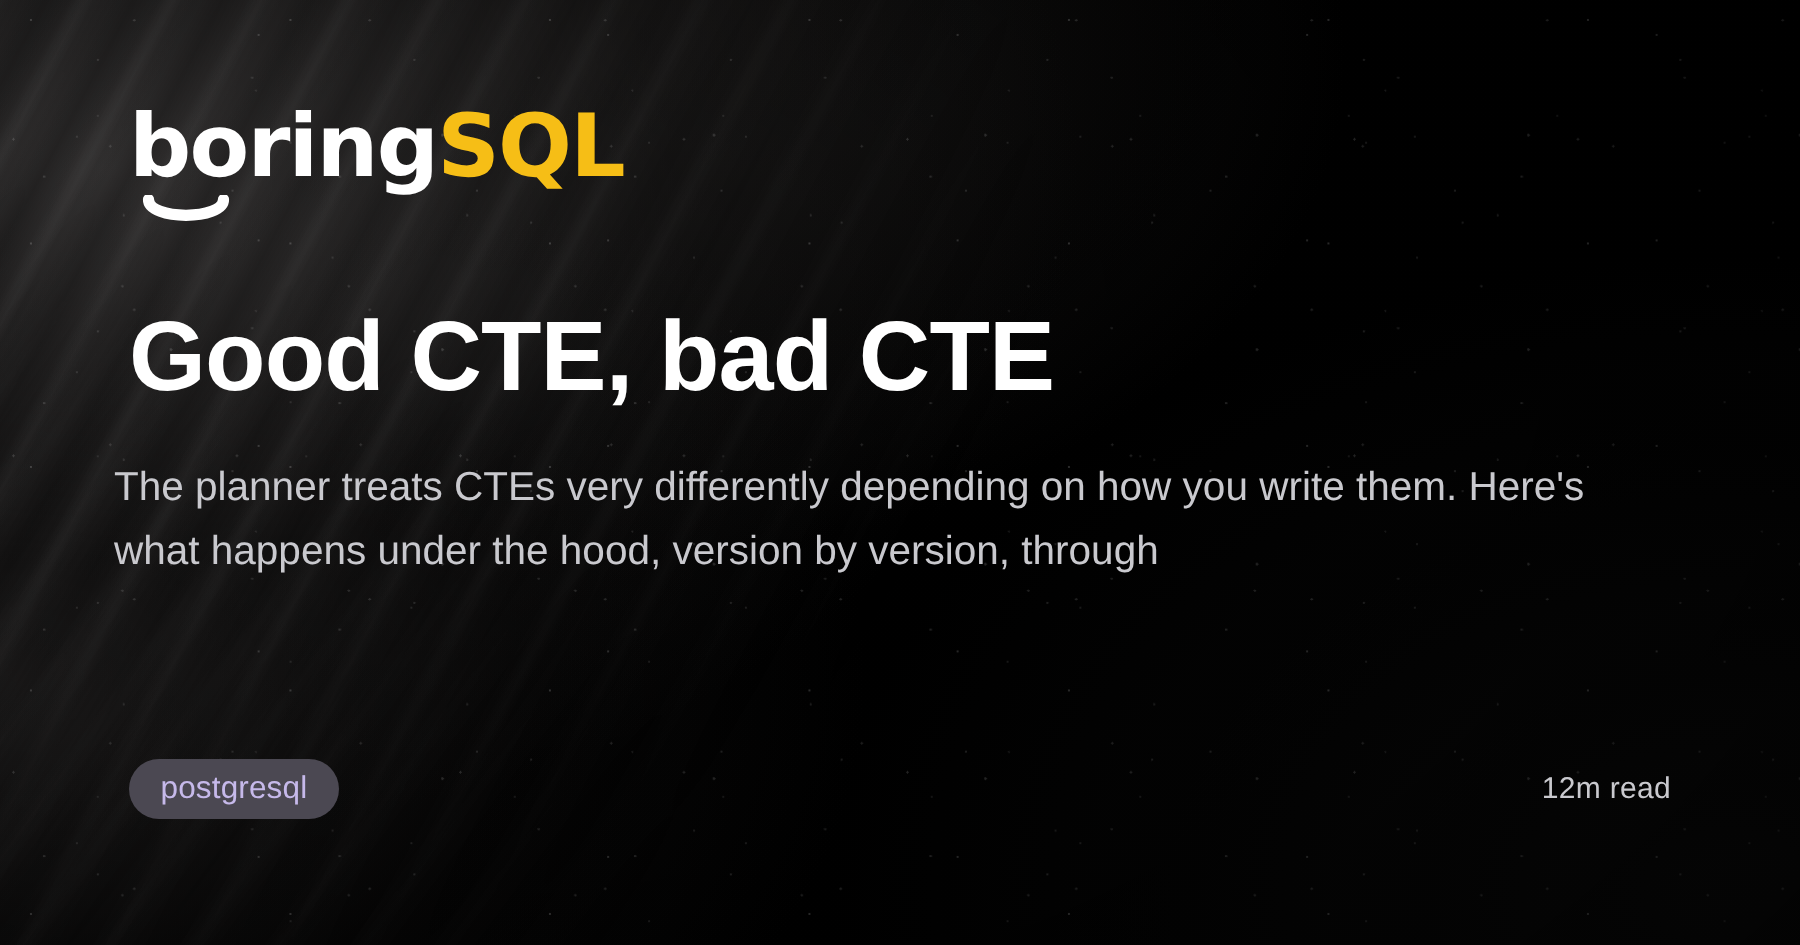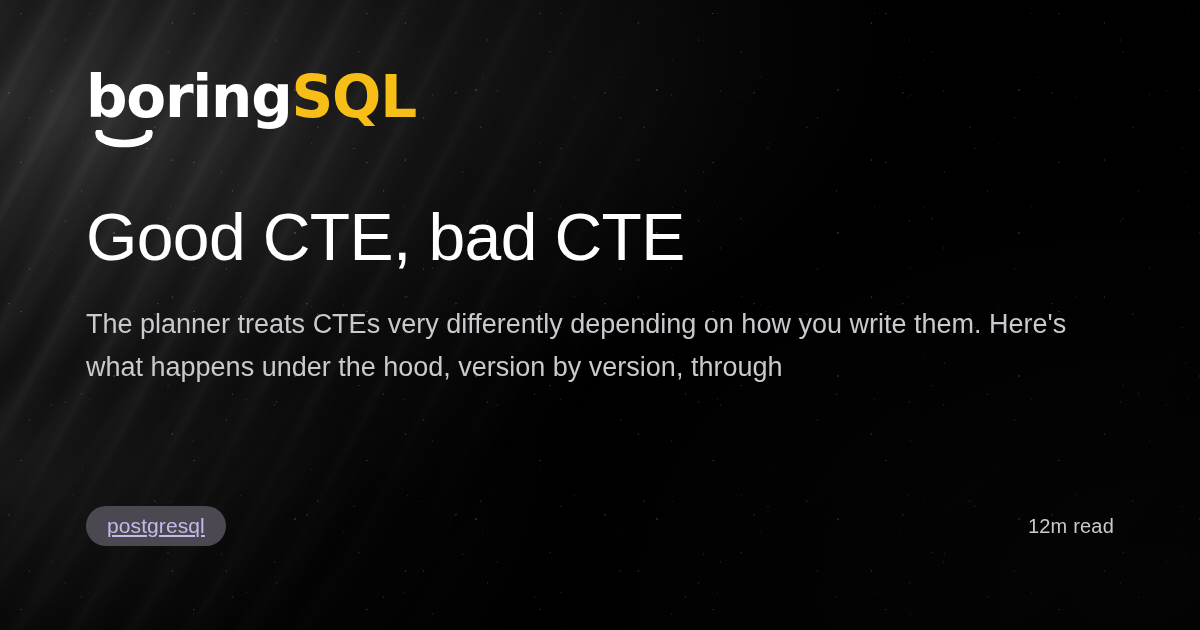--- a/index.html
+++ b/index.html
@@ -118,30 +118,30 @@
     font-family:"DejaVu Sans", sans-serif;
   }
   .logo-boring { color:#ffffff; }
   .logo-sql    { color:#F6BE16; }
   .logo-smile  { position:absolute; left:9px; top:62px; width:58px; height:22px; }
 
   
   .headline {
     position:absolute; left:86px; top:203px;
     font-size:66px;
-    font-weight:400;
+    font-weight:700;
     color:#ffffff;
     letter-spacing:-0.6px;
     line-height:1.05;
     white-space:nowrap;
   }
 
   
   .subtitle {
-    position:absolute; left:86px; top:303px;
+    position:absolute; left:76px; top:303px;
     width:1030px;
     font-size:27px;
     font-weight:400;
     color:#c9c9ce;
     line-height:1.58;
   }
 
   
   .footer {
     position:absolute; left:86px; right:86px; top:506px;
@@ -149,21 +149,20 @@
   }
   .tag-pill {
     display:inline-block;
     padding:8px 21px 9px;
     border-radius:999px;
     background:#4b4852;
     color:#c6b9ea;
     font-size:21px;
     line-height:1.1;
     letter-spacing:.1px;
-    text-decoration:underline;
   }
   .read-time {
     color:#c9c9ce;
     font-size:20px;
     letter-spacing:.2px;
   }
 </style>
 </head>
 <body>
 

